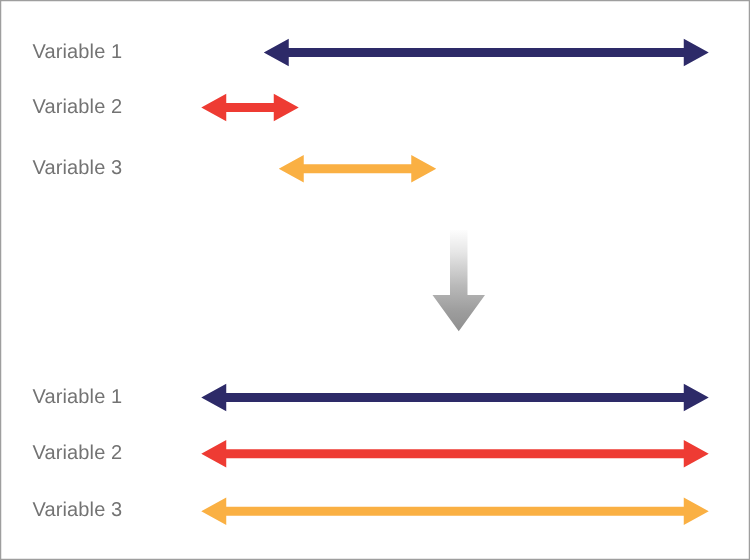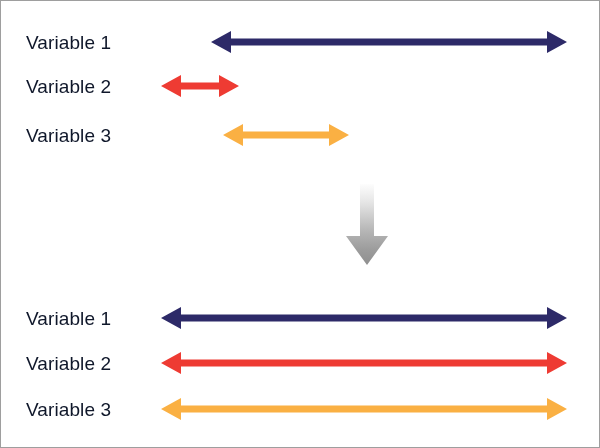--- a/index.html
+++ b/index.html
@@ -34,23 +34,23 @@
     width: 600px;
     height: 46px;
   }
 
   .var-label {
     position: absolute;
     left: 25px;
     top: 50%;
     transform: translateY(-50%);
     font-family: "Liberation Sans", sans-serif;
-    font-size: 19px;
+    font-size: 16px;
     font-weight: 400;
-    color: #0f172a;
+    color: #737373;
     letter-spacing: 0.1px;
     white-space: nowrap;
     line-height: 1;
   }
 
   .arrow-svg {
     position: absolute;
     top: 50%;
     transform: translateY(-50%);
     display: block;

